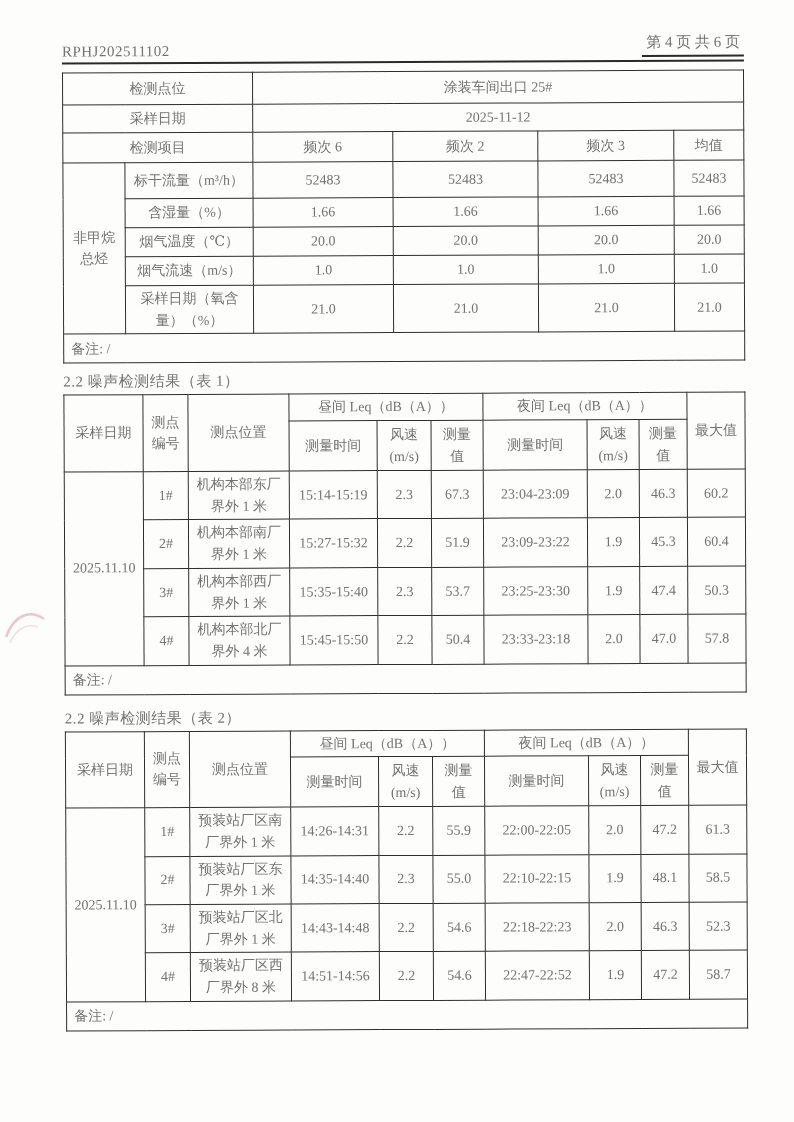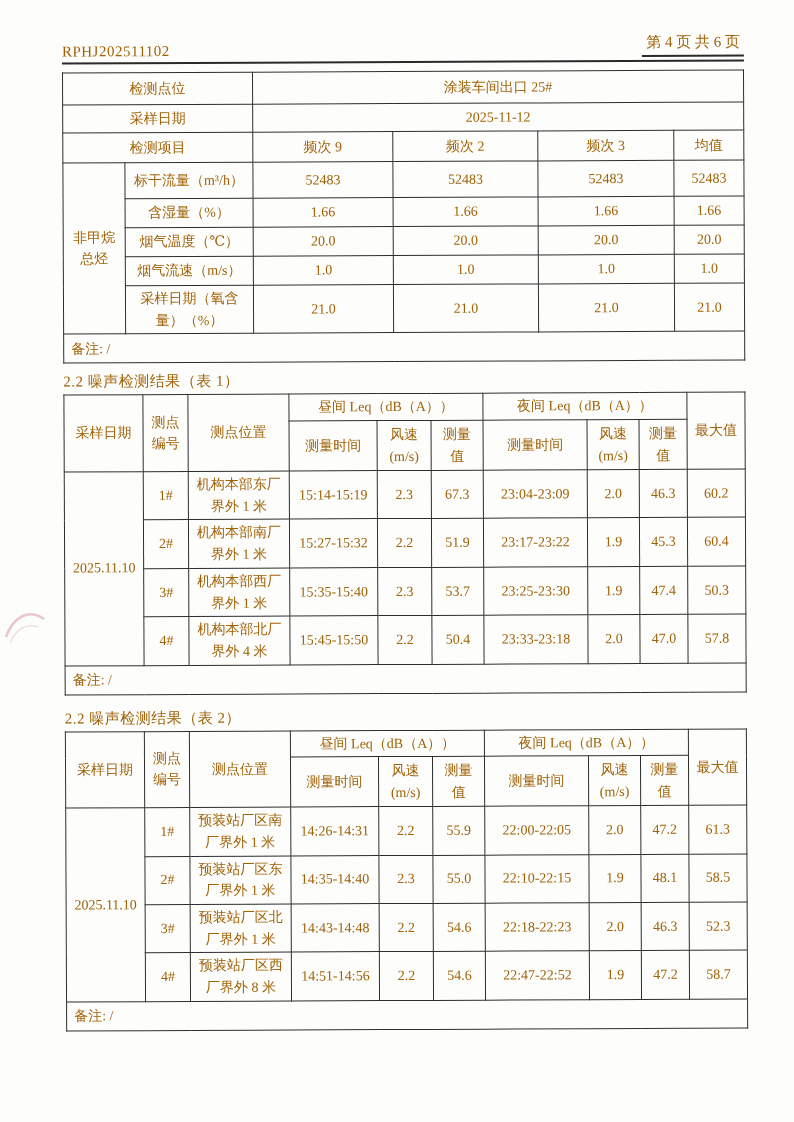--- a/index.html
+++ b/index.html
@@ -2,21 +2,21 @@
 <html><head>
 <meta charset="utf-8">
 <style>
   html,body{margin:0;padding:0;background:#e9e9e9;}
   .sheet{
     position:relative;
     width:794px;height:1122px;
     background:#fdfdfc;
     overflow:hidden;
     font-family:"Liberation Serif","DejaVu Serif",serif;
-    color:#a16207;
+    color:#737373;
   }
   .content{
     position:absolute;left:64px;top:34px;width:682px;
     transform:rotate(-0.25deg);
   }
   .topbar{
     display:flex;justify-content:space-between;align-items:flex-end;
     border-bottom:2px solid #2a2a2a;
     padding-bottom:2px;margin-bottom:8px;
   }
@@ -66,21 +66,21 @@
           <tr style="height:32px">
         <td colspan="2">检测点位</td>
         <td colspan="4">涂装车间出口 25#</td>
       </tr>
       <tr style="height:28px">
         <td colspan="2">采样日期</td>
         <td colspan="4">2025-11-12</td>
       </tr>
       <tr style="height:30px">
         <td colspan="2">检测项目</td>
-        <td>频次 9</td>
+        <td>频次 6</td>
         <td>频次 2</td>
         <td>频次 3</td>
         <td>均值</td>
       </tr>
       <tr style="height:36px">
         <td rowspan="5" class="grp">非甲烷
 总烃</td>
         <td>标干流量（m³/h）</td>
         <td>52483</td>
         <td>52483</td>
@@ -170,21 +170,21 @@
         <td>46.3</td>
         <td>60.2</td>
       </tr>
       <tr style="height:45px">
         <td>2#</td>
         <td>机构本部南厂
 界外 1 米</td>
         <td>15:27-15:32</td>
         <td>2.2</td>
         <td>51.9</td>
-        <td>23:17-23:22</td>
+        <td>23:09-23:22</td>
         <td>1.9</td>
         <td>45.3</td>
         <td>60.4</td>
       </tr>
       <tr style="height:45px">
         <td>3#</td>
         <td>机构本部西厂
 界外 1 米</td>
         <td>15:35-15:40</td>
         <td>2.3</td>

